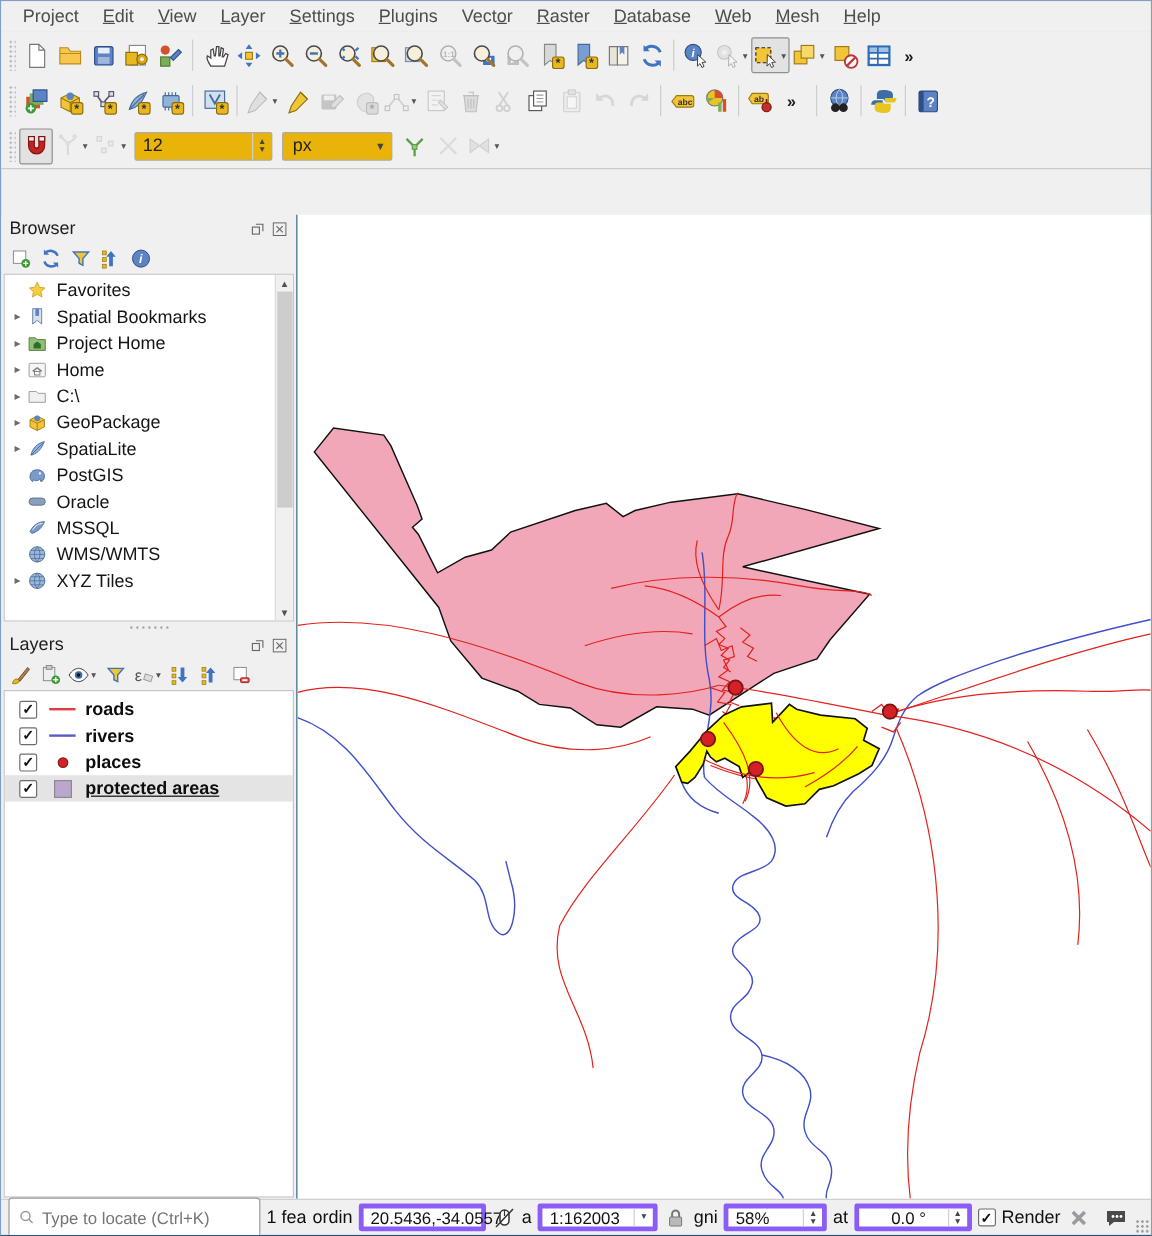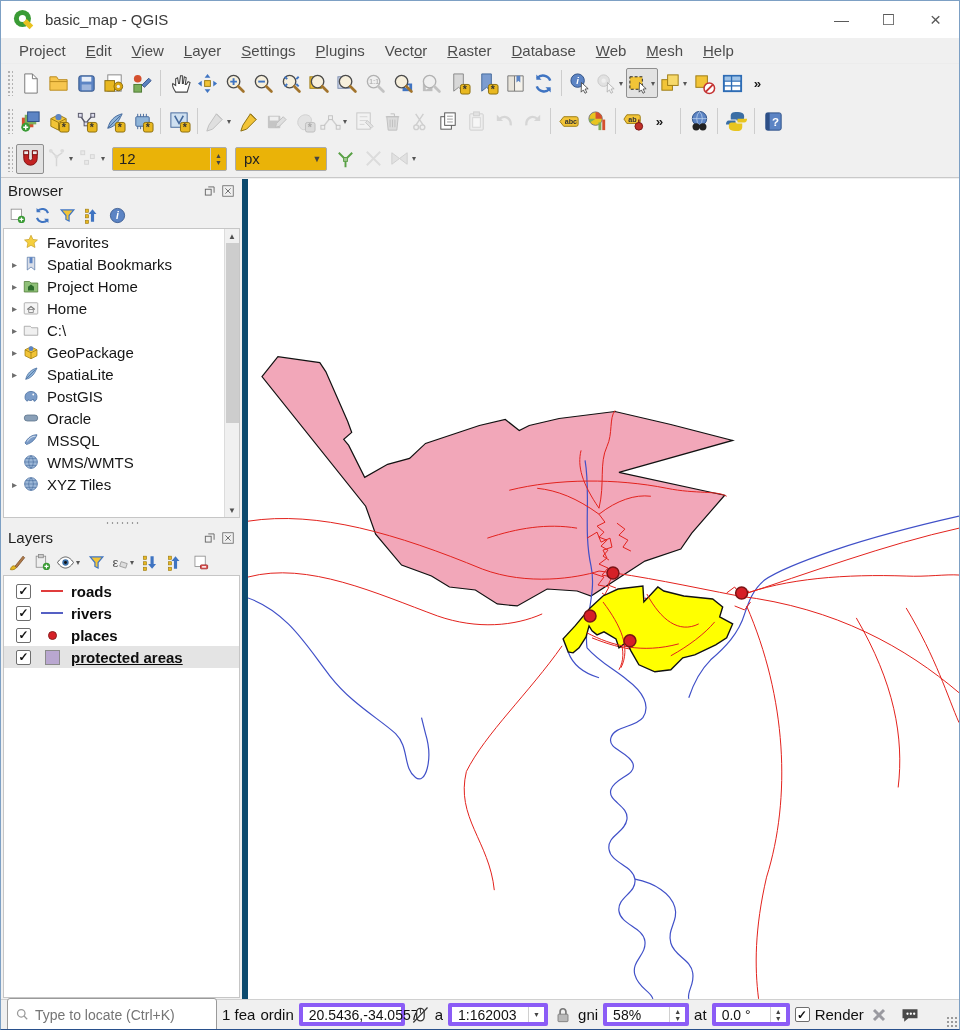--- a/index.html
+++ b/index.html
@@ -37,21 +37,21 @@
   .spinbox .val{padding:0 6px;flex:1;}
   .steppers{width:16px;border-left:1px solid #d0d0d0;display:flex;flex-direction:column;
     align-items:center;justify-content:center;font-size:7px;color:#444;line-height:7px;height:100%;}
   .combo .val{padding:0 8px;flex:1;}
   .combo .carr{width:18px;text-align:center;font-size:9px;color:#444;}
   #tb3spin{width:115px;} #tb3combo{width:92px;}
   .tbflow{display:flex;align-items:center;}
   
   .main{position:absolute;top:178px;left:0;right:0;bottom:30px;display:flex;}
   .dock{width:247px;min-width:247px;background:#f0f0f0;display:flex;flex-direction:column;
-    border-right:6px solid #0c4a6e;}
+    border-right:1px solid #0c4a6e;}
   .panel{display:flex;flex-direction:column;}
   .panel-header{height:23px;display:flex;align-items:center;padding:0 7px;font-size:15px;color:#1e1e1e;}
   .panel-hbtns{margin-left:auto;display:flex;gap:4px;}
   .phb{width:14px;height:14px;display:flex;}
   .phb svg{width:14px;height:14px;}
   .panel-tools{height:26px;display:flex;align-items:center;padding-left:4px;gap:1px;}
   .panel-tools .tbtn{height:24px;min-width:24px;}
   .panel-tools .tbtn svg{width:19px;height:19px;}
   .browser-panel{height:340px;}
   .tree{flex:1;margin:0 2px 1px 2px;background:#fff;border:1px solid #c6c6c6;
@@ -88,49 +88,33 @@
   .locator{width:210px;height:22px;border:1px solid #9a9a9a;border-radius:3px;background:#fff;
     display:flex;align-items:center;padding:16px 4px;flex:none;}
   .locator svg{width:15px;height:15px;margin:0 3px;flex:none;}
   .locator input{border:none;outline:none;width:100%;background:transparent;
     font:14px "Liberation Sans",sans-serif;color:#333;}
   .sfrag{white-space:nowrap;overflow:hidden;color:#101010;}
   .sbox{height:23px;border:4px solid #8b5cf6;background:#fff;border-radius:2px;
     display:flex;align-items:center;font-size:14px;color:#111;flex:none;}
   .sbox .val{padding:0 6px;flex:1;text-align:left;white-space:nowrap;}
   #coordbox{width:106px;} #coordbox .val{text-align:center;}
-  #scalebox{width:100px;} #magbox{width:86px;} #rotbox{width:78px;}
+  #scalebox{width:100px;} #magbox{width:86px;} #rotbox{width:98px;padding-left:21px;}
   .sicn{display:flex;flex:none;}
   .sicn svg{width:20px;height:20px;}
   .renderwrap{display:flex;align-items:center;gap:5px;flex:none;}
   .sgrip{position:absolute;right:1px;bottom:1px;width:12px;height:12px;
     background-image:radial-gradient(#9a9a9a 1px,transparent 1.2px);background-size:4px 4px;}
   svg text{font-family:"Liberation Sans",sans-serif;}
 </style>
 </head>
 <body>
 
 <div class="window">
 
-  <div class="titlebar">
-    <span class="appicon">
-      <svg viewBox="0 0 24 24">
-          <rect x="0.5" y="0.5" width="23" height="23" rx="4" fill="#fff"></rect>
-      <circle cx="11" cy="11" r="8.2" fill="#3a9b35"></circle>
-          <circle cx="11" cy="11" r="3.4" fill="#fff"></circle>
-      <rect x="12.5" y="12.5" width="9" height="5" transform="rotate(45 15 15)" fill="#e9c220"></rect>
-        </svg>
-    </span>
-    <span class="wtitle">basic_map - QGIS</span>
-    <div class="winbtns">
-      <span class="winbtn">—</span>
-      <span class="winbtn">☐</span>
-      <span class="winbtn" style="font-size:19px;">×</span>
-    </div>
-  </div>
 
   <div class="menubar">
       <span class="menu-item">Pro<u>j</u>ect</span>
       <span class="menu-item"><u>E</u>dit</span>
       <span class="menu-item"><u>V</u>iew</span>
       <span class="menu-item"><u>L</u>ayer</span>
       <span class="menu-item"><u>S</u>ettings</span>
       <span class="menu-item"><u>P</u>lugins</span>
       <span class="menu-item">Vect<u>o</u>r</span>
       <span class="menu-item"><u>R</u>aster</span>

